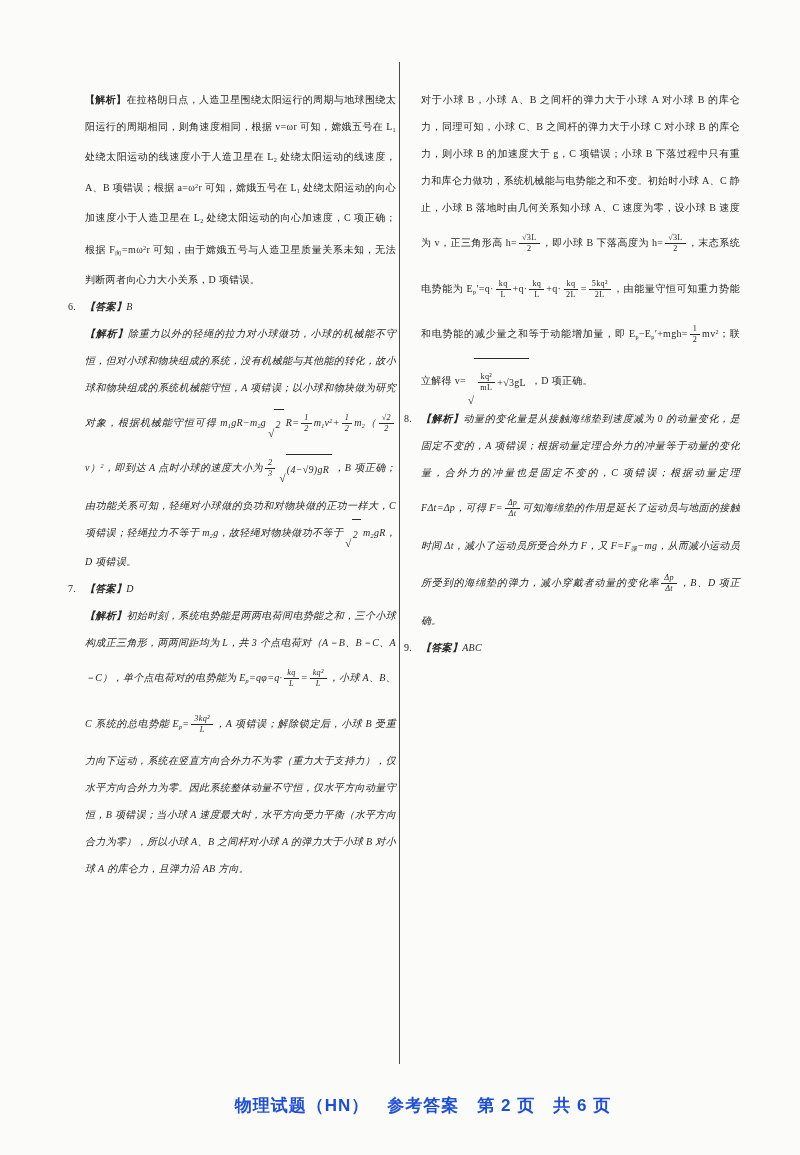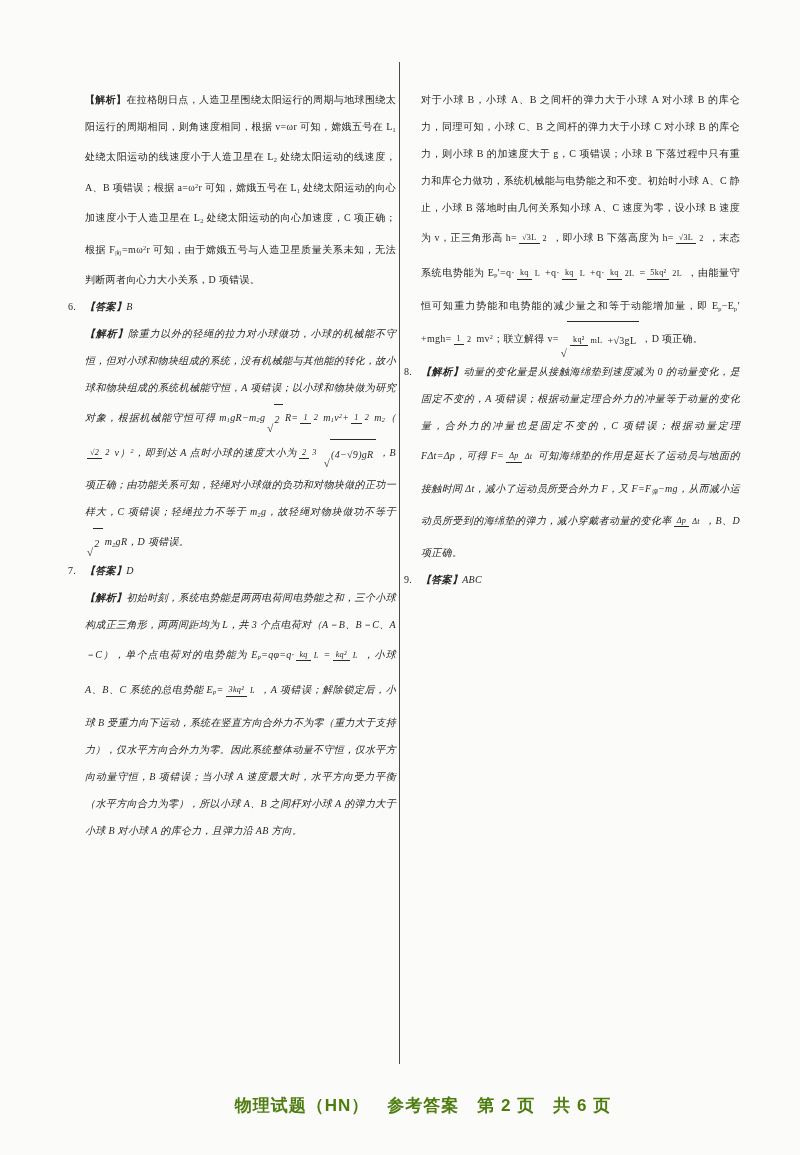--- a/index.html
+++ b/index.html
@@ -36,21 +36,21 @@
   .item{display:flex;align-items:flex-start;}
   .inum{flex:0 0 17px;width:17px;}
   .ibody{flex:1;min-width:0;font-style:italic;}
   .answer{margin:0;}
   .tag{
     font-weight:700;
     font-family:"Liberation Sans","DejaVu Sans",sans-serif;
   }
   
   .frac{
-    display:inline-flex;flex-direction:row;align-items:center;
+    display:inline-flex;flex-direction:column;align-items:center;
     vertical-align:middle;font-size:0.82em;line-height:1.25;
     margin:12px 2px;text-align:center;
   }
   .frac .fn{display:block;border-bottom:1.3px solid #2a2a2a;padding:0 3px;}
   .frac .fd{display:block;padding:0 3px;}
   .sqrt{display:inline-flex;align-items:stretch;vertical-align:middle;margin:0 2px;}
   .sqrt .rs{align-self:flex-end;line-height:1.1;font-size:1.1em;transform:translateY(1px);}
   .sqrt .rc{border-top:1.4px solid #2a2a2a;padding:1px 3px 0 1px;display:inline-flex;align-items:center;}
   sub{font-size:0.62em;vertical-align:-0.25em;}
   sup{font-size:0.62em;vertical-align:0.55em;}
@@ -58,21 +58,21 @@
     position:absolute;left:0;top:1094px;width:800px;
     text-align:center;
   }
   .footer .ftext{
     display:inline-block;
     margin-left:46px;
     font-weight:700;
     font-size:17px;
     letter-spacing:1px;
     font-family:"Liberation Sans","DejaVu Sans",sans-serif;
-    color:#4d7c0f;
+    color:#1d4ed8;
   }
 </style>
 </head>
 <body>
 
 <div class="page">
 
   <div class="divider"></div>
 
   <div class="col col-left">

